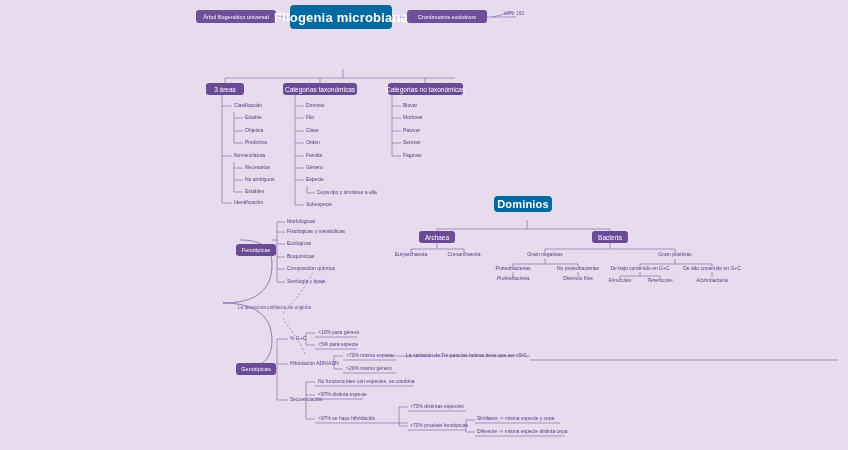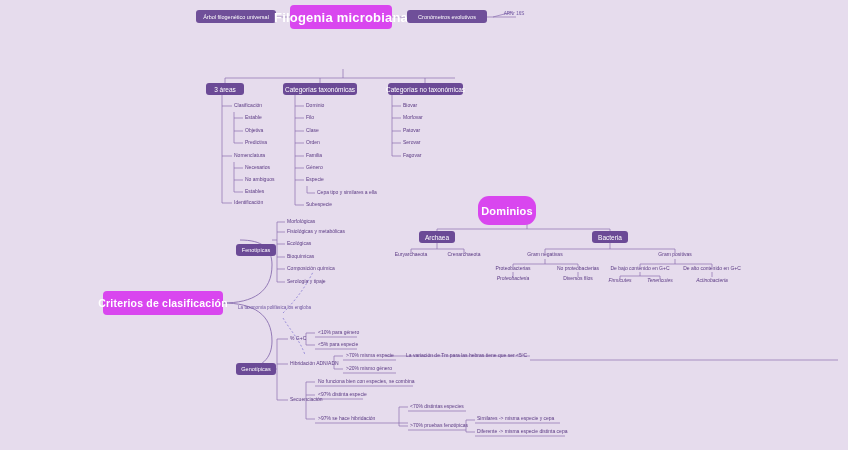--- a/index.html
+++ b/index.html
@@ -11,21 +11,21 @@
     position:relative;
     color:#4b2a6e;
   }
   #canvas{position:absolute;left:0;top:0;width:848px;height:450px;}
   svg.lines{position:absolute;left:0;top:0;width:848px;height:450px;pointer-events:none;}
 
   
   .node{position:absolute;box-sizing:border-box;white-space:nowrap;}
 
   .n-title{
-    background:#d946ef;color:#ffffff;border-radius:4px;
+    background:#0369a1;color:#ffffff;border-radius:4px;
     display:flex;align-items:center;justify-content:center;
     font-weight:bold;letter-spacing:.2px;
   }
   .n-sub{
     background:#6b4a96;color:#ffffff;border-radius:3px;
     display:flex;align-items:center;justify-content:center;
     font-size:6.5px;
   }
   .n-pill{
     background:#6f4f99;color:#ffffff;border-radius:3px;
@@ -281,21 +281,21 @@
   <div class="node n-leaf" style="left:403px;top:127px;">
     <span>Patovar</span>
     </div>
   <div class="node n-leaf" style="left:403px;top:139px;">
     <span>Serovar</span>
     </div>
   <div class="node n-leaf" style="left:403px;top:152px;">
     <span>Fagovar</span>
     </div>
 
-  <div class="node n-title t-dom" style="left:478px;top:196px;width:58px;height:29px;border-radius:11px;">
+  <div class="node n-title t-dom" style="left:494px;top:196px;width:58px;height:16px;">
     <span>Dominios</span>
   </div>
 
   <div class="node n-sub" style="left:419px;top:231px;width:36px;height:12px;">
     <span>Archaea</span>
   </div>
   <div class="node n-sub" style="left:592px;top:231px;width:36px;height:12px;">
     <span>Bacteria</span>
   </div>
 
@@ -337,23 +337,20 @@
     <span>Tenericutes</span>
     </div>
 
   <div class="node n-leaf center" style="left:678px;top:265px;width:68px;">
     <span>De alto contenido en G+C</span>
     </div>
   <div class="node n-leaf center ital" style="left:684px;top:277px;width:56px;">
     <span>Actinobacteria</span>
     </div>
 
-  <div class="node n-title t-mid" style="left:103px;top:291px;width:120px;height:24px;">
-    <span>Criterios de clasificación</span>
-  </div>
 
   <div class="node n-sub" style="left:236px;top:244px;width:40px;height:12px;font-size:5.5px;">
     <span>Fenotípicas</span>
   </div>
 
   <div class="node n-note" style="left:238px;top:305px;">
     <span>La taxonomía polifásica los engloba</span>
     </div>
 
   <div class="node n-leaf" style="left:287px;top:218px;">

